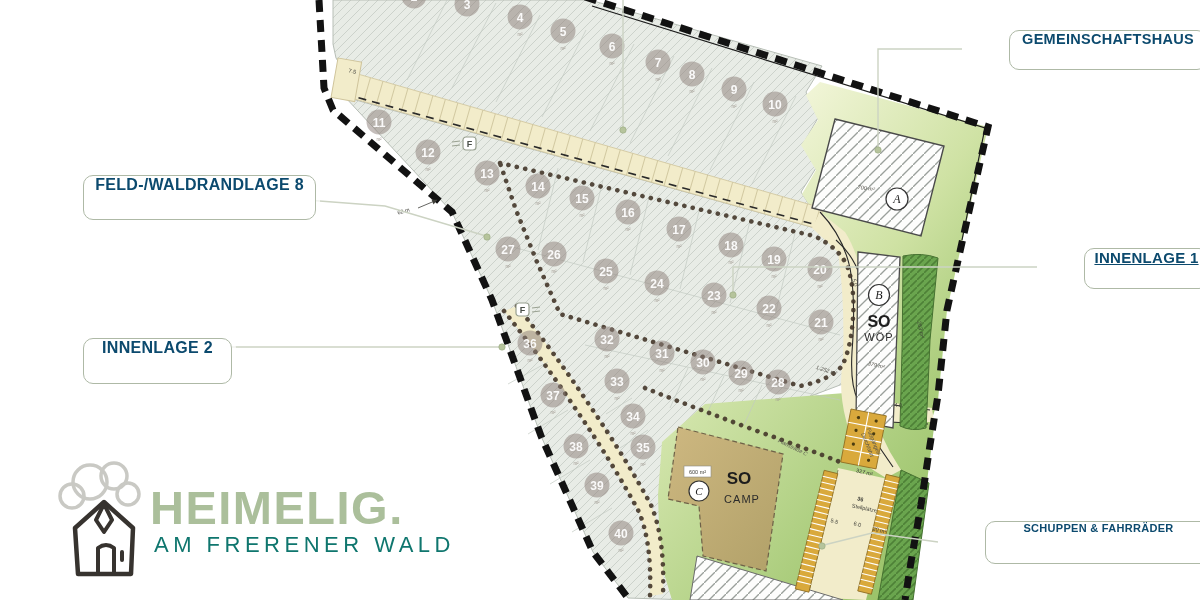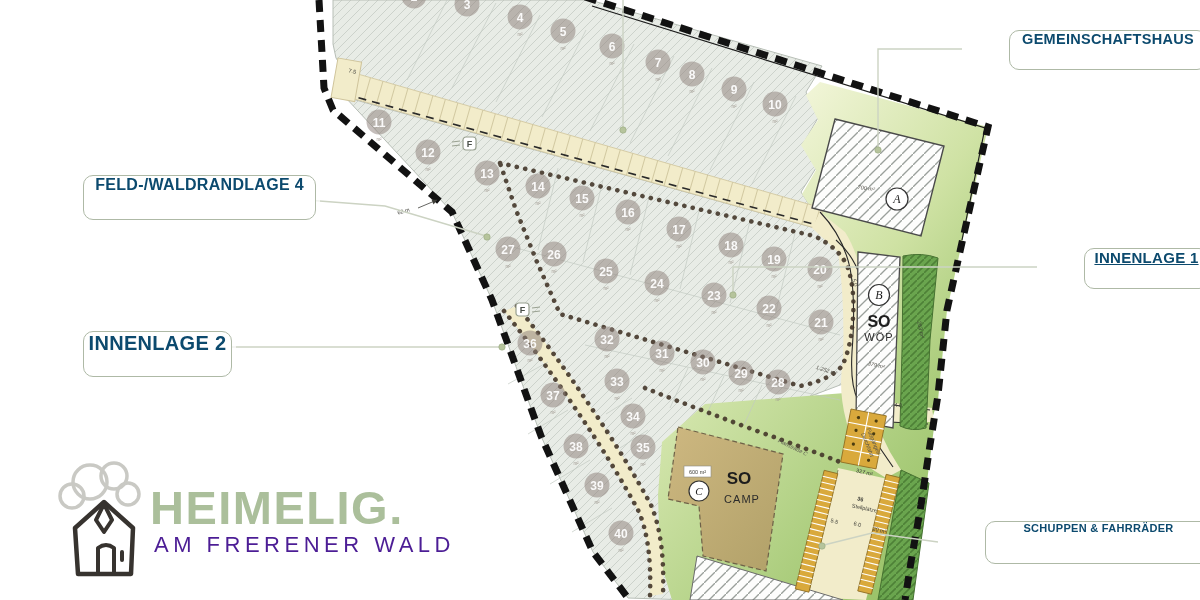--- a/index.html
+++ b/index.html
@@ -11,31 +11,31 @@
   .callout{
     position:absolute;z-index:5;display:flex;justify-content:center;
     background:#ffffff;border:1.5px solid #aeb9a6;border-radius:10px;
     font-weight:bold;color:#0c4a6e;letter-spacing:.3px;text-align:center;
     box-shadow:0 0 0 4px rgba(255,255,255,.72);
     margin-left:47px;
   }
   .co-gemein{left:962px;top:30px;width:196px;height:38px;font-size:14.5px;}
   .co-feld{left:36px;top:175px;width:231px;height:43px;font-size:16px;}
   .co-innen1{left:1037px;top:248px;width:123px;height:39px;font-size:15px;text-decoration:underline;}
-  .co-innen2{left:36px;top:331px;width:147px;height:44px;font-size:20px;}
+  .co-innen2{left:36px;top:338px;width:147px;height:44px;font-size:16px;}
   .co-schuppen{left:938px;top:521px;width:225px;height:41px;font-size:11px;}
   .logo{position:absolute;left:52px;top:446px;width:430px;height:145px;z-index:4;}
   .logo-icon{position:absolute;left:0;top:6px;}
   .brand{
     position:absolute;left:98px;top:28px;font-size:47px;font-weight:bold;
     color:#abbf9b;letter-spacing:1.5px;white-space:nowrap;margin-top:6px;
   }
   .tagline{
     position:absolute;left:102px;top:86px;font-size:22px;font-weight:400;
-    color:#4c1d95;letter-spacing:4.5px;white-space:nowrap;
+    color:#0f766e;letter-spacing:4.5px;white-space:nowrap;
   }
   
   text{font-family:"Liberation Sans",sans-serif;}
   .dim{font-size:5.5px;fill:#3e3e38;text-anchor:middle;}
   .dim-it{font-size:5.5px;fill:#55534c;font-style:italic;text-anchor:middle;}
   .zone-title{font-weight:bold;fill:#1d1d1d;text-anchor:middle;}
   .zone-sub{fill:#2c2c2c;text-anchor:middle;letter-spacing:1px;}
   .badge{font-family:"Liberation Serif",serif;font-style:italic;fill:#222;text-anchor:middle;}
   .fmark{font-size:9px;font-weight:bold;fill:#4a4f48;text-anchor:middle;}
 </style>
@@ -496,21 +496,21 @@
       <circle cx="502" cy="347" r="3.2"></circle>
     <circle cx="822" cy="546" r="3.2"></circle>
       <circle cx="623" cy="130" r="3.2"></circle>
   </g>
 </svg>
 
 <div class="callout co-gemein">
   <span>GEMEINSCHAFTSHAUS</span>
 </div>
 <div class="callout co-feld">
-  <span>FELD-/WALDRANDLAGE 4</span>
+  <span>FELD-/WALDRANDLAGE 8</span>
 </div>
 <div class="callout co-innen1">
   <span>INNENLAGE 1</span>
 </div>
 <div class="callout co-innen2">
   <span>INNENLAGE 2</span>
 </div>
 <div class="callout co-schuppen">
   <span>SCHUPPEN &amp; FAHRRÄDER</span>
 </div>

